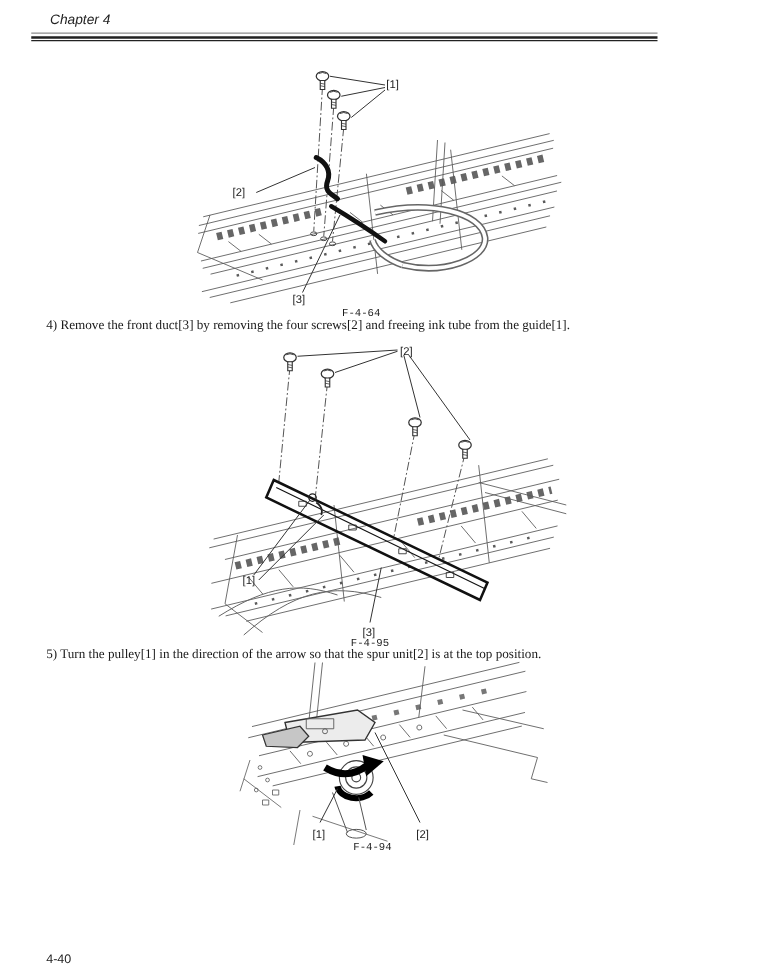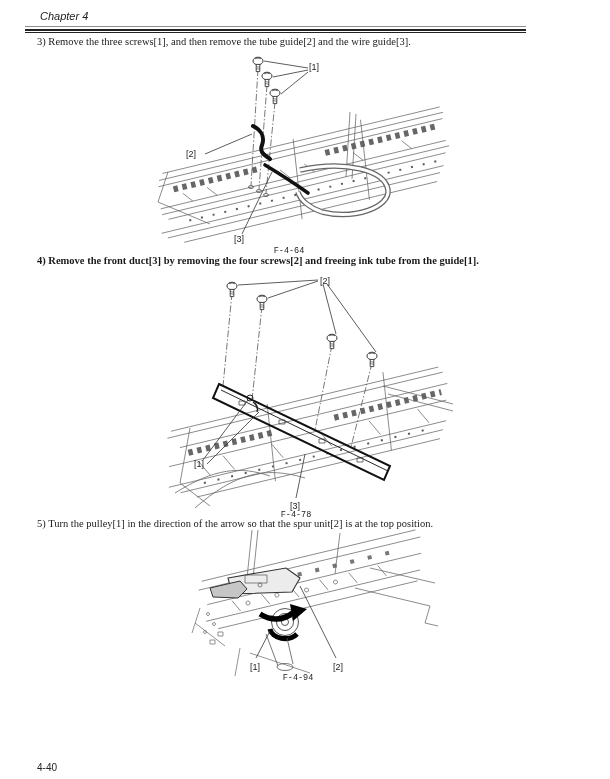--- a/index.html
+++ b/index.html
@@ -23,21 +23,20 @@
 </style>
 </head>
 <body>
 
 <div class="page">
 
   <div class="chapter">Chapter 4</div>
   <div class="rule-thin"></div>
   <div class="rule-thick"></div>
 
-  <div class="step" style="top:36px;">3) Remove the three screws[1], and then remove the tube guide[2] and the wire guide[3].</div>
 
   <svg class="figsvg" style="left:150px;top:52px;" width="310" height="200" viewBox="0 0 310 200">
     <defs>
       <g id="screwA">
         <ellipse cx="0" cy="0" rx="5" ry="3.8" fill="#fff" stroke="#333" stroke-width="1"></ellipse>
         <path d="M -3,-2.2 A 5,3.5 0 0 1 3,-2.2" fill="none" stroke="#333" stroke-width="0.7"></path>
         <rect x="-1.8" y="3.4" width="3.6" height="7.2" fill="#fff" stroke="#333" stroke-width="0.9"></rect>
         <line x1="-1.8" y1="5.6" x2="1.8" y2="6.3" stroke="#333" stroke-width="0.6"></line>
         <line x1="-1.8" y1="7.6" x2="1.8" y2="8.3" stroke="#333" stroke-width="0.6"></line>
       </g>
@@ -97,21 +96,21 @@
     <path d="M 172,160 C 160,156 150,148 148,140" fill="none" stroke="#fff" stroke-width="3"></path>
 
     <line x1="55" y1="102" x2="102" y2="82" stroke="#333" stroke-width="0.8"></line>
     <line x1="92" y1="182" x2="122" y2="120" stroke="#333" stroke-width="0.8"></line>
   </svg>
   <div class="lbl" style="left:309px;top:62px;">[1]</div>
   <div class="lbl" style="left:186px;top:149px;">[2]</div>
   <div class="lbl" style="left:234px;top:234px;">[3]</div>
   <div class="cap" style="left:249px;top:246px;">F-4-64</div>
 
-  <div class="step" style="top:255px;font-weight:bold;">4) Remove the front duct[3] by removing the four screws[2] and freeing ink tube from the guide[1].</div>
+  <div class="step" style="top:255px;">4) Remove the front duct[3] by removing the four screws[2] and freeing ink tube from the guide[1].</div>
 
   <svg class="figsvg" style="left:155px;top:268px;" width="300" height="245" viewBox="0 0 300 245">
     <defs>
       <g id="screwB">
         <ellipse cx="0" cy="0" rx="5" ry="3.8" fill="#fff" stroke="#333" stroke-width="1"></ellipse>
         <path d="M -3,-2.2 A 5,3.5 0 0 1 3,-2.2" fill="none" stroke="#333" stroke-width="0.7"></path>
         <rect x="-1.8" y="3.4" width="3.6" height="7.2" fill="#fff" stroke="#333" stroke-width="0.9"></rect>
         <line x1="-1.8" y1="5.6" x2="1.8" y2="6.3" stroke="#333" stroke-width="0.6"></line>
         <line x1="-1.8" y1="7.6" x2="1.8" y2="8.3" stroke="#333" stroke-width="0.6"></line>
       </g>
@@ -180,21 +179,21 @@
 
     <g stroke="#333" stroke-width="0.8">
       <line x1="48" y1="192" x2="93" y2="132"></line>
       <line x1="52" y1="196" x2="104" y2="144"></line>
       <line x1="141" y1="230" x2="150" y2="186"></line>
     </g>
   </svg>
   <div class="lbl" style="left:320px;top:276px;">[2]</div>
   <div class="lbl" style="left:194px;top:459px;">[1]</div>
   <div class="lbl" style="left:290px;top:501px;">[3]</div>
-  <div class="cap" style="left:256px;top:510px;">F-4-78</div>
+  <div class="cap" style="left:256px;top:510px;">F-4-95</div>
 
   <div class="step" style="top:518px;">5) Turn the pulley[1] in the direction of the arrow so that the spur unit[2] is at the top position.</div>
 
   <svg class="figsvg" style="left:190px;top:528px;" width="250" height="152" viewBox="0 0 250 152">
 
     <g transform="rotate(-13.5 120 55)" stroke="#5a5a5a" stroke-width="0.7" fill="none">
       <line x1="15" y1="28" x2="235" y2="28"></line>
       <line x1="10" y1="36" x2="238" y2="36"></line>
       <line x1="38" y1="44" x2="218" y2="44" stroke-dasharray="4 14" stroke-width="4" stroke="#777"></line>
       <line x1="15" y1="52" x2="235" y2="52"></line>

